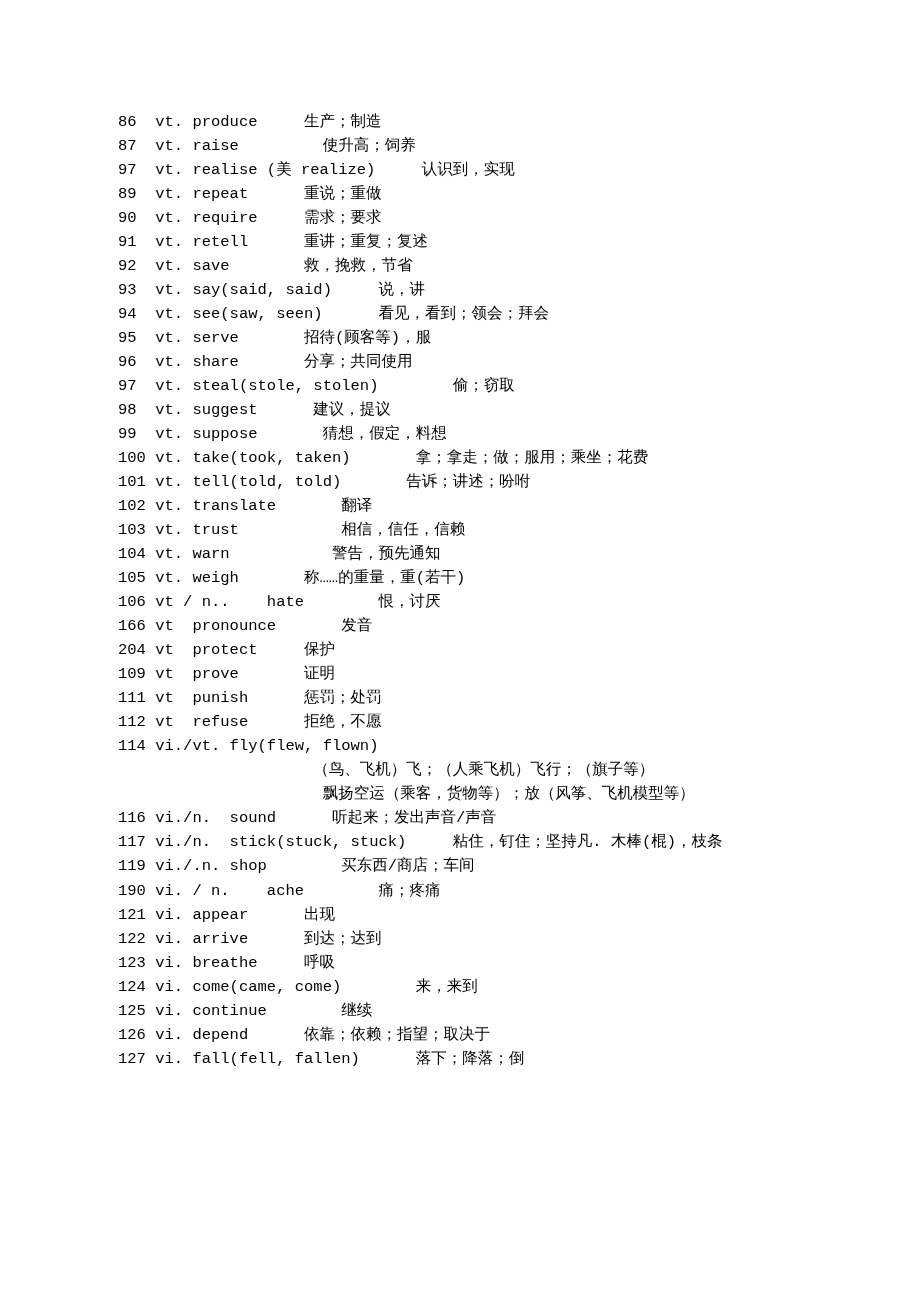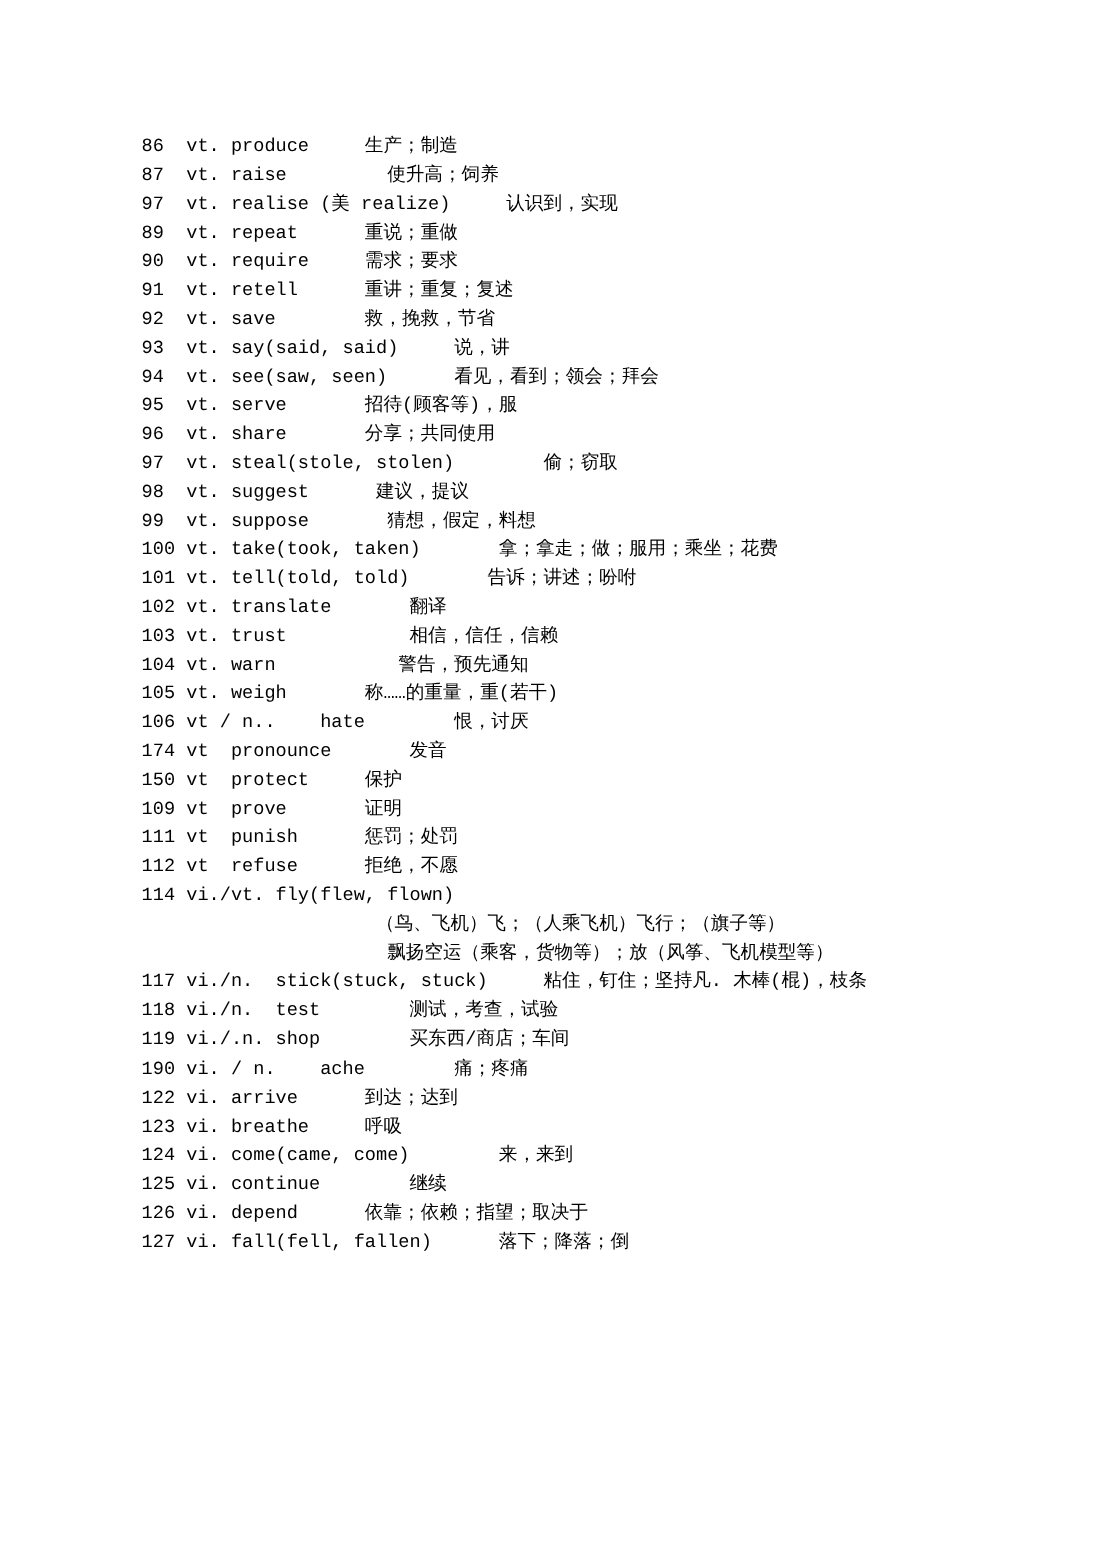--- a/index.html
+++ b/index.html
@@ -38,31 +38,32 @@
   <div class="row">97  vt. steal(stole, stolen)        偷；窃取</div>
   <div class="row">98  vt. suggest      建议，提议</div>
   <div class="row">99  vt. suppose       猜想，假定，料想</div>
   <div class="row">100 vt. take(took, taken)       拿；拿走；做；服用；乘坐；花费</div>
   <div class="row">101 vt. tell(told, told)       告诉；讲述；吩咐</div>
   <div class="row">102 vt. translate       翻译</div>
   <div class="row">103 vt. trust           相信，信任，信赖</div>
   <div class="row">104 vt. warn           警告，预先通知</div>
   <div class="row">105 vt. weigh       称……的重量，重(若干)</div>
   <div class="row">106 vt / n..    hate        恨，讨厌</div>
-  <div class="row">174 vt  pronounce       发音</div>
-  <div class="row">150 vt  protect     保护</div>
+  <div class="row">166 vt  pronounce       发音</div>
+  <div class="row">204 vt  protect     保护</div>
   <div class="row">109 vt  prove       证明</div>
   <div class="row">111 vt  punish      惩罚；处罚</div>
   <div class="row">112 vt  refuse      拒绝，不愿</div>
   <div class="row">114 vi./vt. fly(flew, flown)</div>
   <div class="row">                     （鸟、飞机）飞；（人乘飞机）飞行；（旗子等）</div>
   <div class="row">                      飘扬空运（乘客，货物等）；放（风筝、飞机模型等）</div>
+  <div class="row">116 vi./n.  sound      听起来；发出声音/声音</div>
   <div class="row">117 vi./n.  stick(stuck, stuck)     粘住，钉住；坚持凡. 木棒(棍)，枝条</div>
-  <div class="row">118 vi./n.  test        测试，考查，试验</div>
   <div class="row">119 vi./.n. shop        买东西/商店；车间</div>
   <div class="row">190 vi. / n.    ache        痛；疼痛</div>
+  <div class="row">121 vi. appear      出现</div>
   <div class="row">122 vi. arrive      到达；达到</div>
   <div class="row">123 vi. breathe     呼吸</div>
   <div class="row">124 vi. come(came, come)        来，来到</div>
   <div class="row">125 vi. continue        继续</div>
   <div class="row">126 vi. depend      依靠；依赖；指望；取决于</div>
   <div class="row">127 vi. fall(fell, fallen)      落下；降落；倒</div>
 </div>
 
 </body></html>

